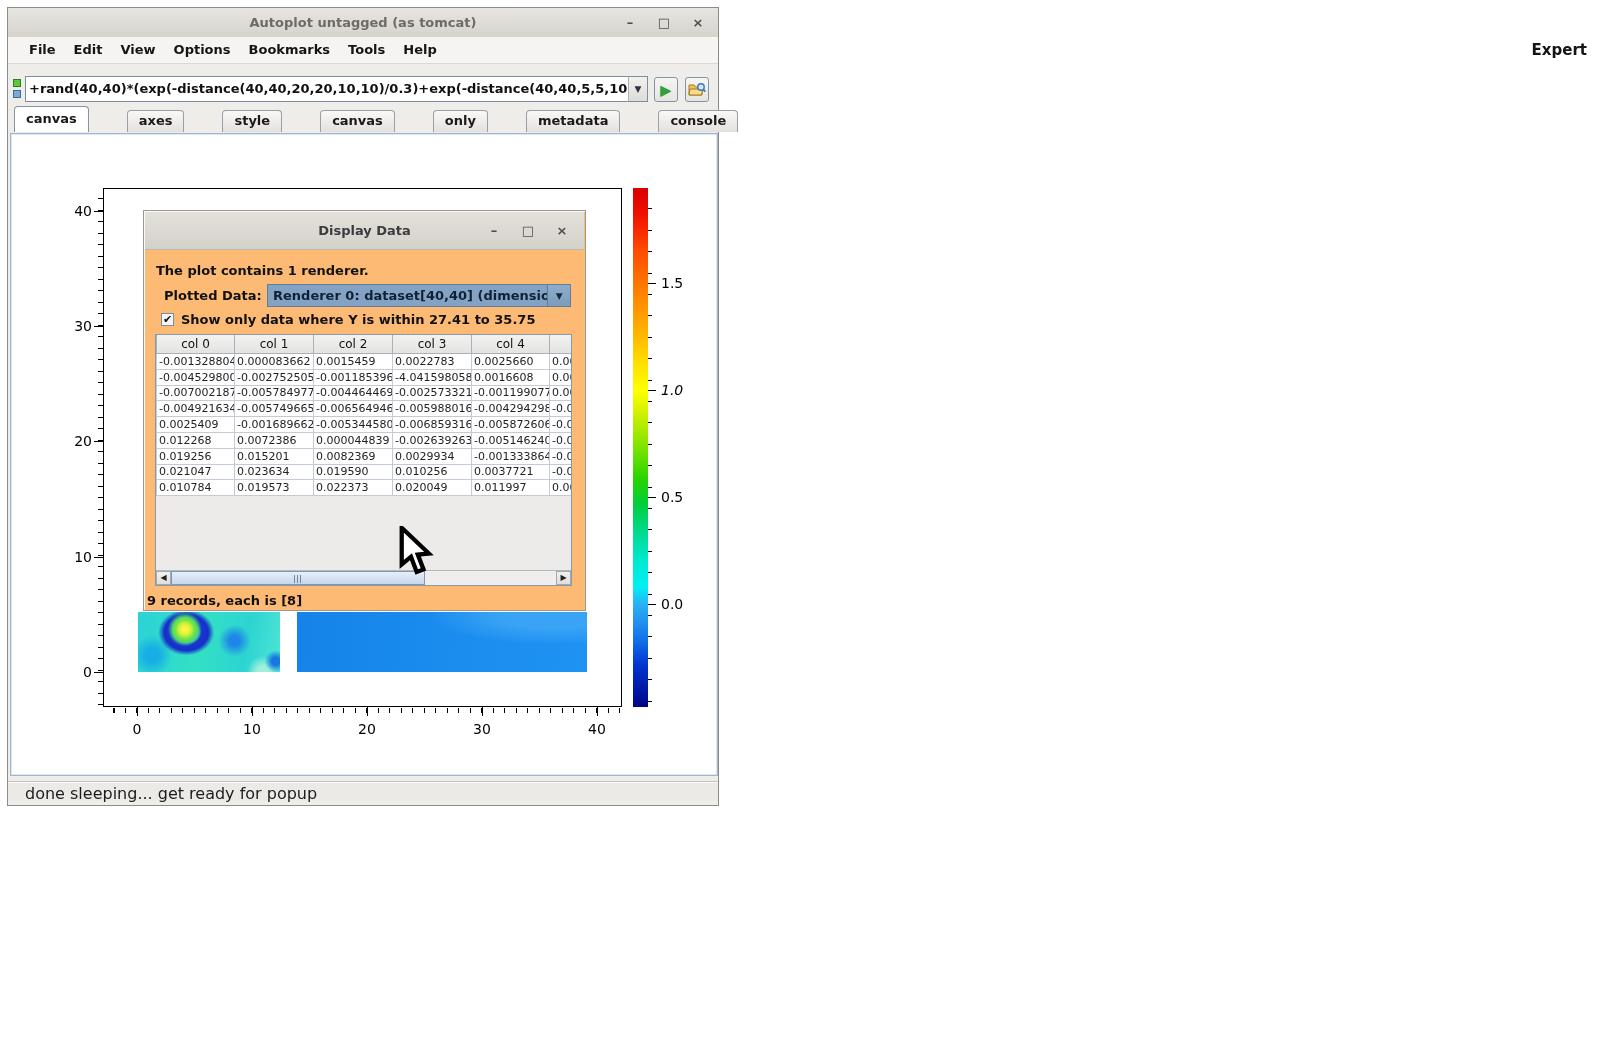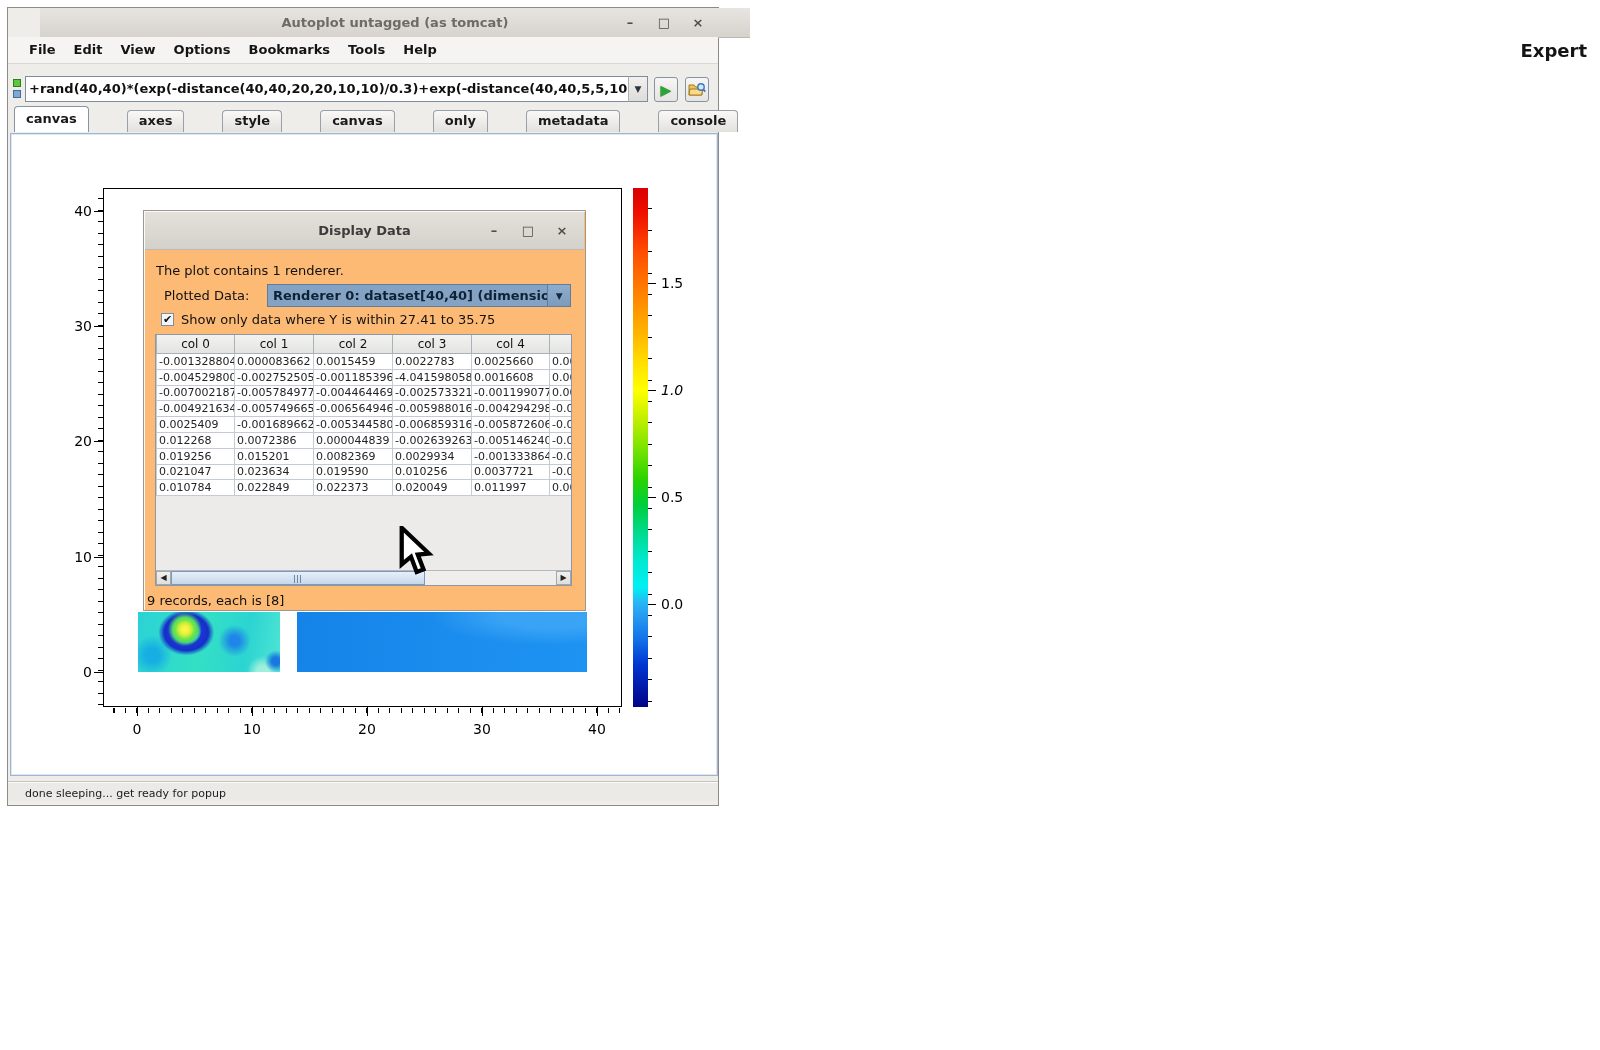--- a/index.html
+++ b/index.html
@@ -3,29 +3,29 @@
 <meta charset="utf-8">
 <style>
   html,body{margin:0;padding:0;background:#fff;}
   #stage{position:relative;width:1600px;height:1050px;background:#fff;overflow:hidden;
          font-family:"DejaVu Sans","Liberation Sans",sans-serif;}
   .abs{position:absolute;}
 
   
   #app-window{left:7px;top:7px;width:712px;height:799px;background:#EFEDEA;border:1px solid #8E8B86;box-sizing:border-box;}
   #titlebar{left:8px;top:8px;width:710px;height:29px;background:linear-gradient(#E7E5E1,#D6D3CD);
-            border-bottom:1px solid #BDBAB4;display:flex;align-items:center;justify-content:center;margin-left:32px;}
+            border-bottom:1px solid #BDBAB4;display:flex;align-items:center;justify-content:center;}
   #window-title{font-size:13px;font-weight:bold;color:#6E6A66;}
   .win-controls{position:absolute;right:12px;top:0;height:29px;display:flex;align-items:center;gap:20px;}
   .win-btn{font-size:13px;font-weight:bold;color:#4E4C49;width:14px;text-align:center;cursor:default;}
 
   #menubar{left:8px;top:37px;width:710px;height:27px;background:#F5F4F2;border-bottom:1px solid #DBD8D4;
            display:flex;align-items:center;padding-left:12px;box-sizing:border-box;}
   .menu-item{font-size:13px;font-weight:bold;color:#141414;padding:0 9px;line-height:26px;}
-  #menu-right{position:absolute;right:13px;top:37px;line-height:27px;font-size:18px;font-weight:bold;color:#141414;}
+  #menu-right{position:absolute;right:13px;top:37px;line-height:27px;font-size:15px;font-weight:bold;color:#141414;}
 
   
   #uri-connector-green{left:13px;top:79px;width:8px;height:8px;background:#5BC83E;border:1px solid #2E7D1F;box-sizing:border-box;}
   #uri-connector-blue{left:13px;top:90px;width:8px;height:8px;background:#7FA8D2;border:1px solid #3F6C99;box-sizing:border-box;}
   #uri-field{left:25px;top:76px;width:604px;height:26px;background:#fff;border:1px solid #7E8C9C;box-sizing:border-box;
              font-size:13px;font-weight:bold;color:#101010;line-height:24px;padding:0 3px;white-space:nowrap;overflow:hidden;}
   #uri-dropdown{left:628px;top:76px;width:20px;height:26px;background:linear-gradient(#F2F1EF,#DEDCD8);
                 border:1px solid #7E8C9C;border-left:1px solid #A8B0BA;box-sizing:border-box;
                 display:flex;align-items:center;justify-content:center;font-size:9px;color:#2A3442;}
   .tool-btn{top:77px;width:24px;height:25px;background:linear-gradient(#F7F6F5,#E6E4E0);border:1px solid #8494A8;
@@ -38,21 +38,21 @@
   #tabbar{left:8px;top:108px;width:710px;height:24px;display:flex;align-items:flex-end;padding-left:6px;box-sizing:border-box;gap:36px;}
   .tab{font-size:13px;font-weight:bold;color:#1A1A1A;background:linear-gradient(#F9F8F7,#E3E1DD);
        border:1px solid #98A0A8;border-bottom:none;border-radius:4px 4px 0 0;padding:2px 11px 2px 11px;margin-right:2px;height:17px;line-height:16px;}
   .tab.active{background:#FFFFFF;height:21px;line-height:19px;border-color:#8793A2;position:relative;z-index:3;}
 
   
   #canvas{left:10px;top:133px;width:708px;height:643px;background:#fff;border:1px solid #9FB6D0;
           box-shadow:0 0 0 1px #DCE7F3 inset;box-sizing:border-box;}
 
   #statusbar{left:8px;top:781px;width:710px;height:20px;background:#ECEAE7;border-top:1px solid #C6C3BE;
-             box-shadow:inset 0 1px 0 #FBFAF8;box-sizing:border-box;font-size:11px;color:#1C1C1C;
+             box-shadow:inset 0 1px 0 #FBFAF8;box-sizing:border-box;font-size:16px;color:#1C1C1C;
              line-height:23px;padding-left:17px;}
 
   
   #plot-frame{left:103px;top:188px;width:519px;height:519px;border:1px solid #000;box-sizing:border-box;background:transparent;}
   #x-minor-ticks{left:103px;top:708px;width:519px;height:5px;
      background:repeating-linear-gradient(90deg,transparent 0 10.5px,#000 10.5px 11.5px);}
   #y-minor-ticks{left:98px;top:188px;width:5px;height:519px;
      background:repeating-linear-gradient(180deg,transparent 0 10.5px,#000 10.5px 11.5px);}
   .major-tick-x{width:1px;height:9px;top:707px;background:#000;}
   .major-tick-y{height:1px;width:9px;left:94px;background:#000;}
@@ -86,21 +86,21 @@
   .cb-major-tick{left:648px;width:8px;height:1px;background:#000;}
   .cb-tick-label{left:661px;font-size:14px;color:#000;height:16px;line-height:16px;}
 
   
   #dialog{left:143px;top:210px;width:443px;height:401px;background:#fdba74;border:1px solid #9B9893;
           box-sizing:border-box;box-shadow:inset 1px 1px 0 #FBFAF8;z-index:5;}
   #dialog-titlebar{position:absolute;left:1px;top:1px;width:439px;height:37px;background:linear-gradient(#E4E1DC,#D4D1CA);
           border-bottom:1px solid #BCB9B2;display:flex;align-items:center;justify-content:center;}
   #dialog-title{font-size:13px;font-weight:bold;color:#3C3C3C;}
   #dialog-controls{position:absolute;right:16px;top:1px;height:37px;display:flex;align-items:center;gap:20px;}
-  .dlg-text{font-size:13px;font-weight:normal;color:#111;}
+  .dlg-text{font-size:13px;font-weight:bold;color:#111;}
   #dialog-intro{position:absolute;left:12px;top:52px;}
   #plotted-label{position:absolute;left:20px;top:77px;}
   #plotted-combo{position:absolute;left:123px;top:73px;width:304px;height:23px;background:#84A2C3;border:1px solid #5F7E9E;
           box-sizing:border-box;display:flex;align-items:center;}
   #plotted-combo .combo-text{font-size:13px;font-weight:bold;color:#0E2236;padding-left:5px;white-space:nowrap;overflow:hidden;width:278px;}
   #plotted-combo .combo-arrow{width:22px;height:100%;border-left:1px solid #5F7E9E;display:flex;align-items:center;justify-content:center;
           font-size:9px;color:#16283C;background:linear-gradient(#8FACCB,#7C9BBD);}
   #filter-checkbox{position:absolute;left:17px;top:102px;width:13px;height:13px;background:#F3F5F8;border:1px solid #7E8EA0;
           box-sizing:border-box;font-size:11px;line-height:11px;text-align:center;color:#101010;font-weight:bold;}
   #filter-label{position:absolute;left:37px;top:101px;}
@@ -317,21 +317,21 @@
             <tr>
               <td>0.021047</td>
               <td>0.023634</td>
               <td>0.019590</td>
               <td>0.010256</td>
               <td>0.0037721</td>
               <td>-0.0</td>
             </tr>
             <tr>
               <td>0.010784</td>
-              <td>0.022849</td>
+              <td>0.019573</td>
               <td>0.022373</td>
               <td>0.020049</td>
               <td>0.011997</td>
               <td>0.00</td>
             </tr>
           </tbody>
         </table>
       <div id="hscrollbar">
         <div id="scroll-left" class="scroll-arrow">
           <span>◀</span>

